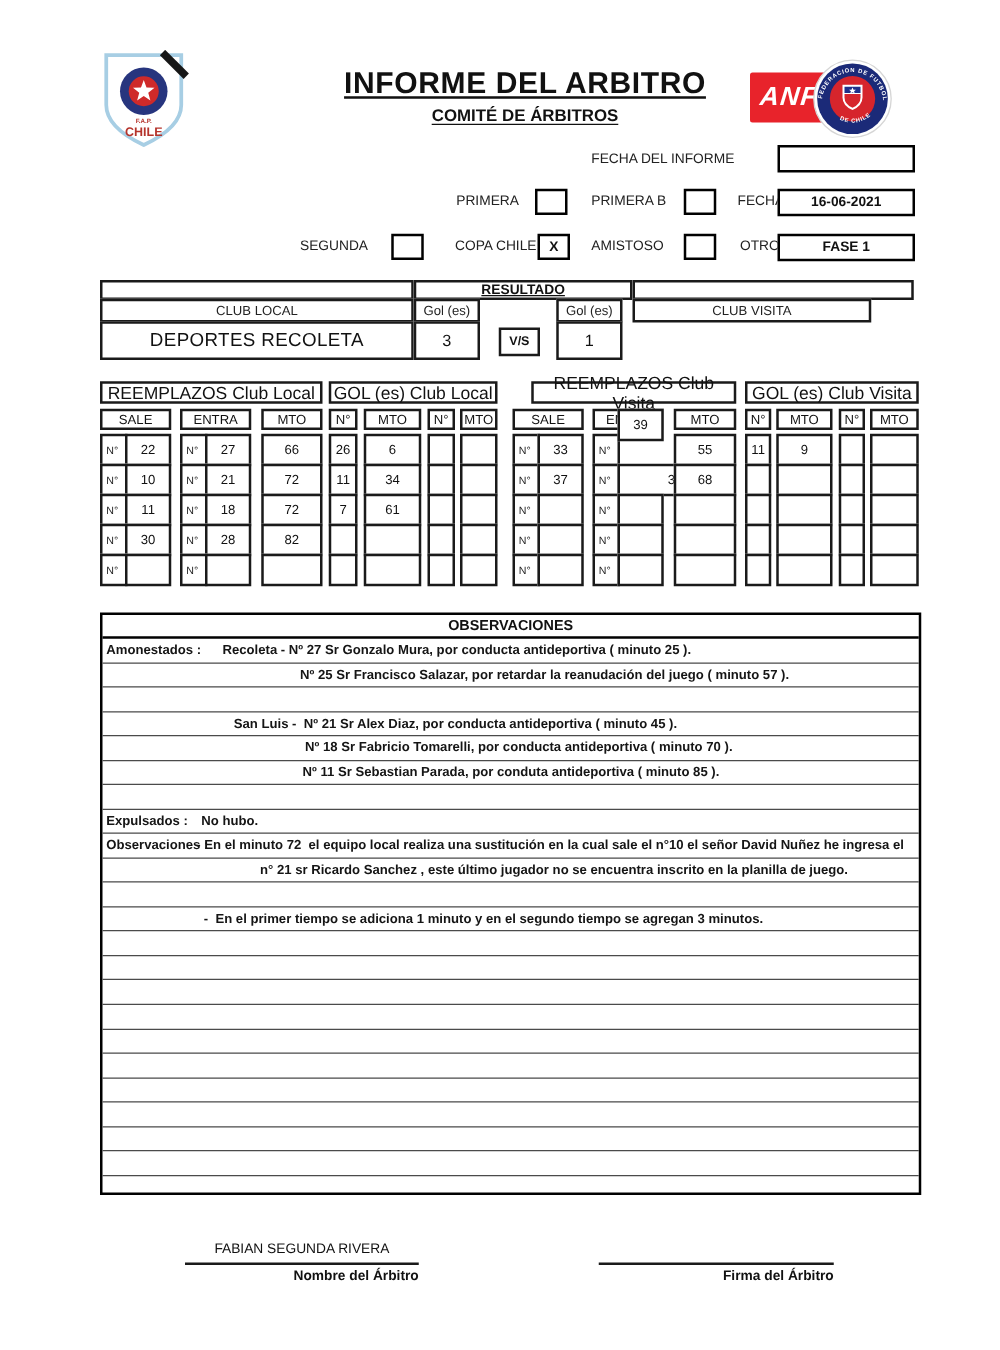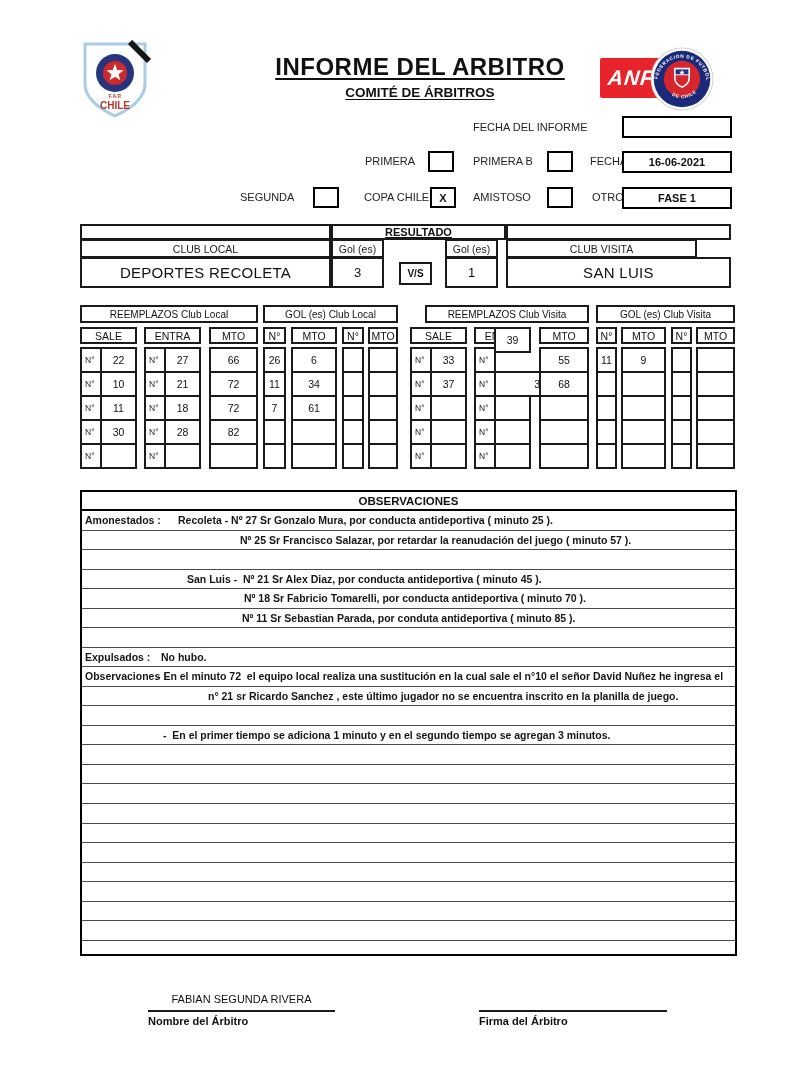--- a/index.html
+++ b/index.html
@@ -12,36 +12,36 @@
   .title{font-size:24px;font-weight:bold;letter-spacing:.5px;text-decoration:underline;text-underline-offset:3px;}
   .subtitle{font-size:13.5px;font-weight:bold;text-decoration:underline;text-underline-offset:2px;}
   .lbl{font-size:11px;color:#222;}
   .val{font-size:11px;font-weight:bold;}
   .checkbox{width:26px;height:21px;border:2px solid #000;background:#fff;
             display:flex;align-items:center;justify-content:center;font-weight:bold;font-size:11px;}
   .res-head{font-size:11px;font-weight:bold;text-decoration:underline;}
   .res-lbl{font-size:10.5px;color:#222;}
   .res-club{font-size:15px;letter-spacing:.3px;}
   .res-goal{font-size:13px;}
-  .tbl-title{font-size:10px;}
+  .tbl-title{font-size:14px;}
   .tbl-sub{font-size:10.5px;}
   .tbl-num{font-size:8.5px;justify-content:flex-start;padding-left:3px;color:#222;}
   .tbl-val{font-size:10.5px;}
   .obs-box{border:2px solid #000;}
   .obs-header{height:17px;border-bottom:2px solid #000;font-size:11.5px;font-weight:bold;
               display:flex;align-items:center;justify-content:center;}
   .obs-row{position:relative;height:18.54px;border-bottom:1px solid #4a4a4a;}
   .obs-row:last-child{border-bottom:none;}
   .obs-label,.obs-text{position:absolute;top:0;font-size:10.5px;font-weight:bold;
                        line-height:18px;white-space:pre;color:#151515;}
   .anfp-rect{background:#e8232b;border-radius:2px;display:flex;align-items:center;justify-content:center;}
   .anfp-word{color:#fff;font-style:italic;font-weight:900;font-size:21px;letter-spacing:1px;transform:skewX(-6deg);}
   .foot-line{background:#1a1a1a;height:2px;}
   .foot-name{font-size:11px;text-align:center;}
-  .foot-lbl{font-size:11px;font-weight:bold;text-align:left;}
+  .foot-lbl{font-size:11px;font-weight:bold;text-align:right;}
 </style>
 </head>
 <body>
 
 <div class="page">
 
   <svg class="abs" style="left:76px;top:40px;" width="86" height="84" viewBox="0 0 86 84">
     <path d="M9 4 H69 V44 Q69 62 39 76 Q9 62 9 44 Z" fill="#ffffff" stroke="#a7cee4" stroke-width="3"></path>
     <line x1="54" y1="2" x2="73" y2="21" stroke="#161616" stroke-width="6"></line>
     <circle cx="39" cy="33" r="19" fill="#27357e"></circle>
@@ -117,21 +117,20 @@
 
   <div class="abs cellb center res-lbl" style="left:80px;top:239px;width:251px;height:19px;">CLUB LOCAL</div>
   <div class="abs cellb center res-lbl" style="left:331px;top:239px;width:53px;height:19px;">Gol (es)</div>
   <div class="abs cellb center res-lbl" style="left:445px;top:239px;width:53px;height:19px;">Gol (es)</div>
   <div class="abs cellb center res-lbl" style="left:506px;top:239px;width:191px;height:19px;">CLUB VISITA</div>
 
   <div class="abs cellb center res-club" style="left:80px;top:257px;width:251px;height:31px;">DEPORTES RECOLETA</div>
   <div class="abs cellb center res-goal" style="left:331px;top:257px;width:53px;height:31px;">3</div>
   <div class="abs cellb center" style="left:399px;top:262px;width:33px;height:23px;font-size:10px;font-weight:bold;">V/S</div>
   <div class="abs cellb center res-goal" style="left:445px;top:257px;width:53px;height:31px;">1</div>
-  <div class="abs cellb center res-club" style="left:506px;top:257px;width:225px;height:31px;">SAN LUIS</div>
 
   <div id="sub-tables">
       <div class="abs cellb center tbl-title" style="left: 80px; top: 305px; width: 178px; height: 18px;">REEMPLAZOS Club Local</div>
       <div class="abs cellb center tbl-sub" style="left: 80px; top: 327px; width: 57px; height: 17px;">SALE</div>
       <div class="abs cellb center tbl-sub" style="left: 144px; top: 327px; width: 57px; height: 17px;">ENTRA</div>
       <div class="abs cellb center tbl-sub" style="left: 209px; top: 327px; width: 49px; height: 17px;">MTO</div>
       <div class="abs cellb center tbl-num" style="left: 80px; top: 347px; width: 22px; height: 26px;">N°</div>
       <div class="abs cellb center tbl-val" style="left: 100px; top: 347px; width: 37px; height: 26px;">22</div>
       <div class="abs cellb center tbl-num" style="left: 144px; top: 347px; width: 22px; height: 26px;">N°</div>
       <div class="abs cellb center tbl-val" style="left: 164px; top: 347px; width: 37px; height: 26px;">27</div>

